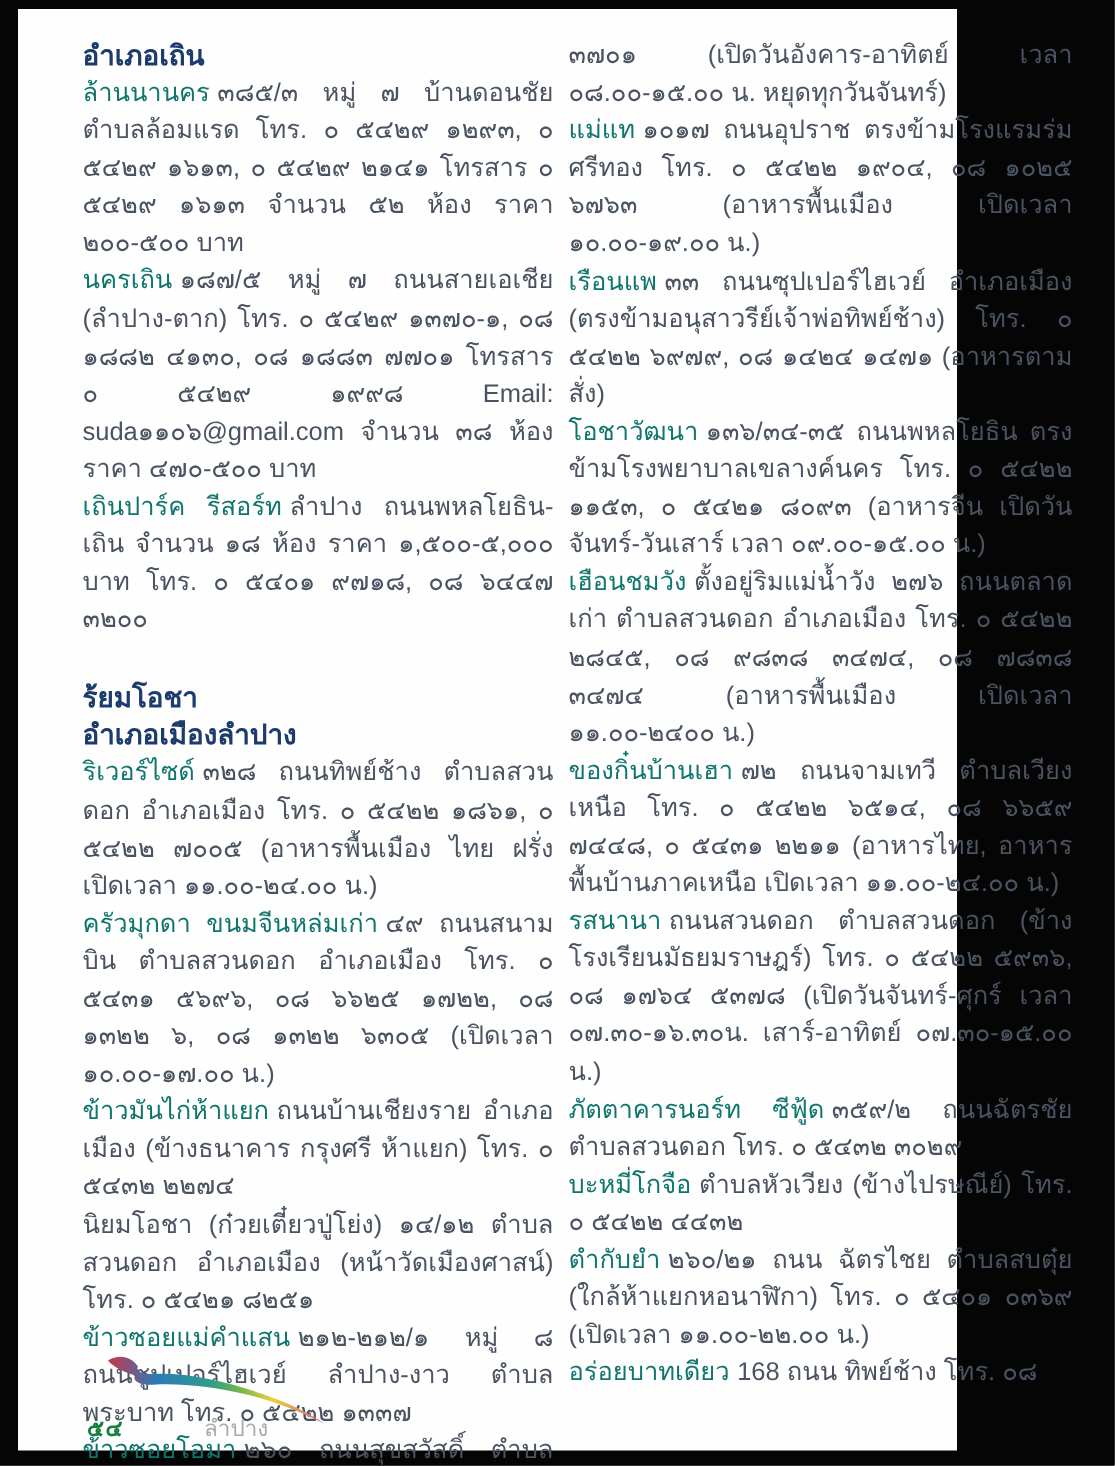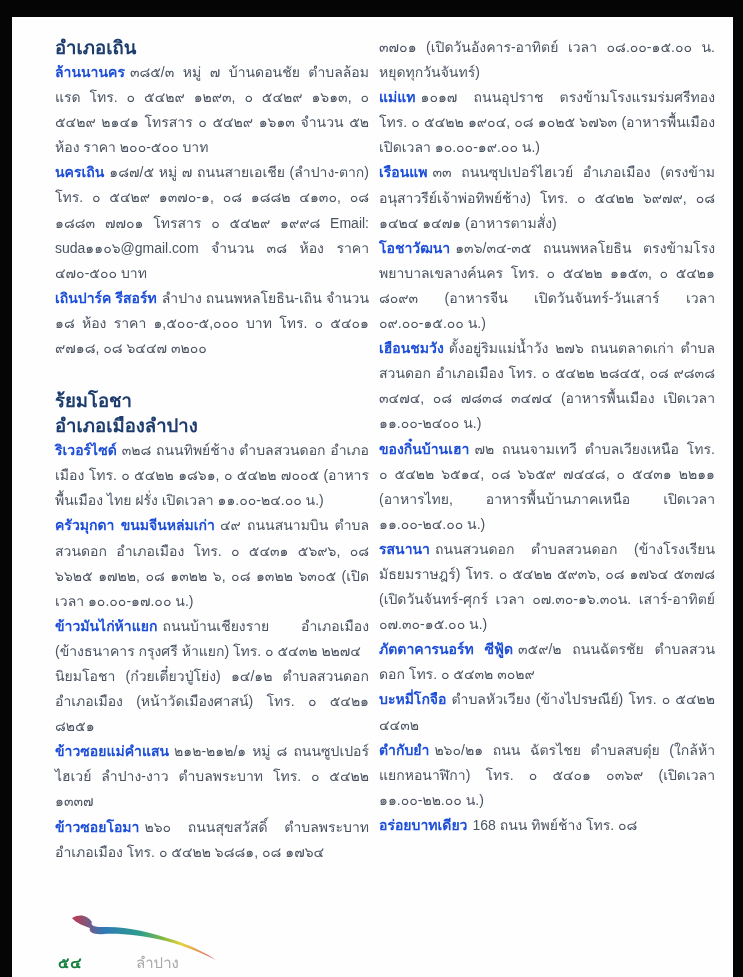--- a/index.html
+++ b/index.html
@@ -1,26 +1,26 @@
 <!DOCTYPE html>
 <html lang="th"><head>
 <meta charset="utf-8">
 <style>
   html,body{margin:0;padding:0;background:#000;}
   .frame{position:relative;width:743px;height:977px;background:#050505;overflow:hidden;
          font-family:"Liberation Sans","DejaVu Sans",sans-serif;}
-  .page{position:absolute;left:12px;top:17px;width:721px;height:961px;background:#fefefe;}
+  .page{position:absolute;left:12px;top:6px;width:626px;height:961px;background:#fefefe;}
   .content{position:absolute;left:43px;top:18px;width:660px;display:flex;gap:10px;}
   .col-left{width:314px;}
   .col-right{width:336px;}
   .sec-title{margin:0;font-size:18.5px;line-height:25px;font-weight:bold;color:#1d3c6e;}
   .sec-gap{margin-top:27px;}
-  p.entry{margin:0;font-size:14px;line-height:25.1px;color:#4a5361;
+  p.entry{margin:0;font-size:17px;line-height:25.1px;color:#4a5361;
           text-align:justify;text-align-last:left;}
-  .ename{font-weight:bold;color:#1d4ed8;}
+  .ename{font-weight:normal;color:#0f766e;}
   .ename:not(:empty){margin-right:5px;}
   .footer{position:absolute;left:40px;top:893px;width:220px;height:62px;}
   .swoosh{position:absolute;left:14px;top:0;}
   .pageno{position:absolute;left:6px;top:41px;font-size:15px;font-weight:bold;
           color:#15803d;letter-spacing:1px;}
   .pagelabel{position:absolute;left:40px;top:41px;font-size:15px;color:#a9a9a9;margin-left:44px;}
 </style>
 </head>
 <body>
 

